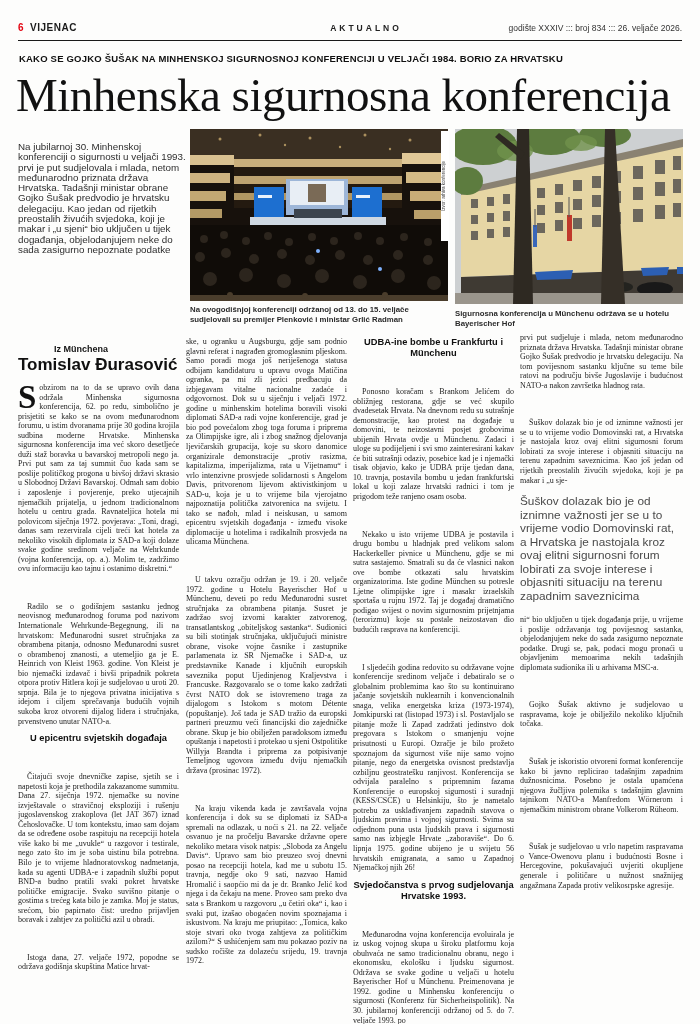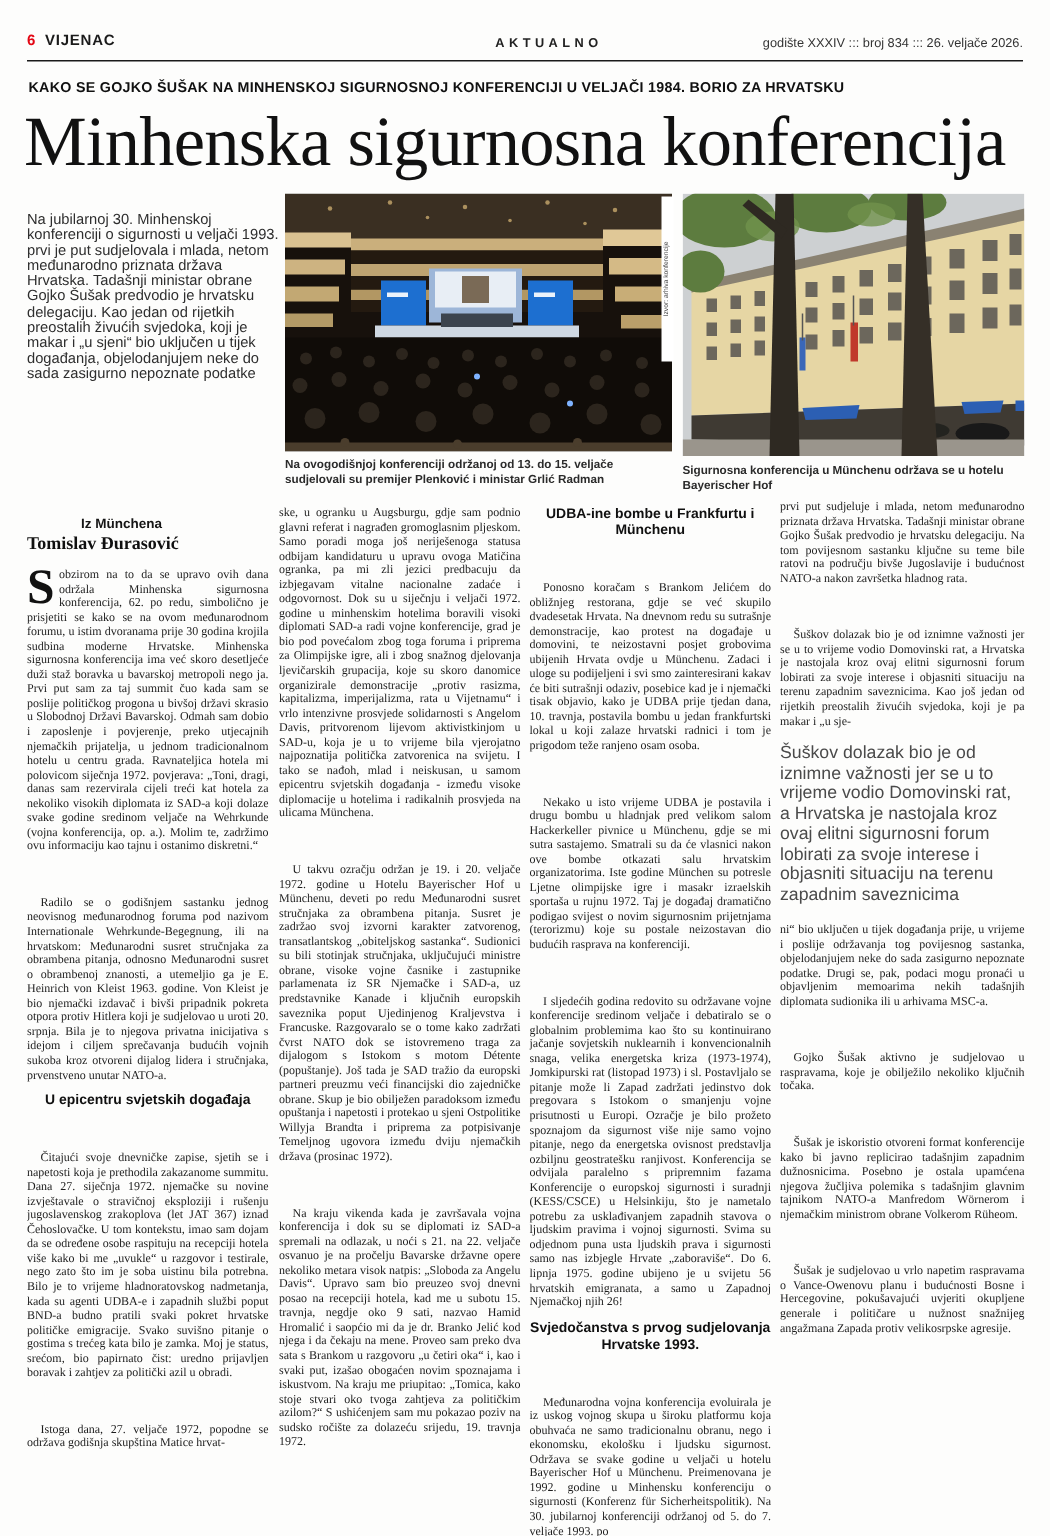--- a/index.html
+++ b/index.html
@@ -36,21 +36,21 @@
   .caption{font-family:"Liberation Sans",sans-serif;font-weight:bold;font-size:7.8px;
            line-height:9.5px;color:#2b2b2b;}
   
   .col{position:absolute;width:161px;top:337px;bottom:0;overflow:hidden;}
   .col1{left:18px;top:344px;}
   .col2{left:186px;}
   .col3{left:353px;top:330px;}
   .col4{left:520px;width:163px;top:333px;}
   .byline-loc{font-family:"Liberation Sans",sans-serif;font-weight:bold;font-size:9px;
               color:#151515;margin:0 0 1px;padding-left:36px;}
-  .byline-author{font-family:Liberation Serif, serif;font-weight:bold;font-size:12px;
+  .byline-author{font-family:Liberation Sans, sans-serif;font-weight:bold;font-size:17px;
                  color:#101010;margin:0 0 8px;}
   p.body{margin:0;font-size:8px;line-height:9.55px;text-align:justify;color:#1d1d1d;}
   p.body.indent{text-indent:9px;margin-top:28px;}
   .dropcap{float:left;font-size:33px;line-height:27px;font-weight:bold;
            padding:1px 3px 0 0;color:#111;}
   h3.subhead{font-family:"Liberation Sans",sans-serif;font-weight:bold;font-size:9.3px;
              line-height:11px;color:#101010;margin:7px 0 4px;text-align:center;}
   .pullquote{font-family:"Liberation Sans",sans-serif;font-size:11.8px;line-height:13.5px;
              color:#4a4a4a;margin:10px 0 12px;}
 </style>

